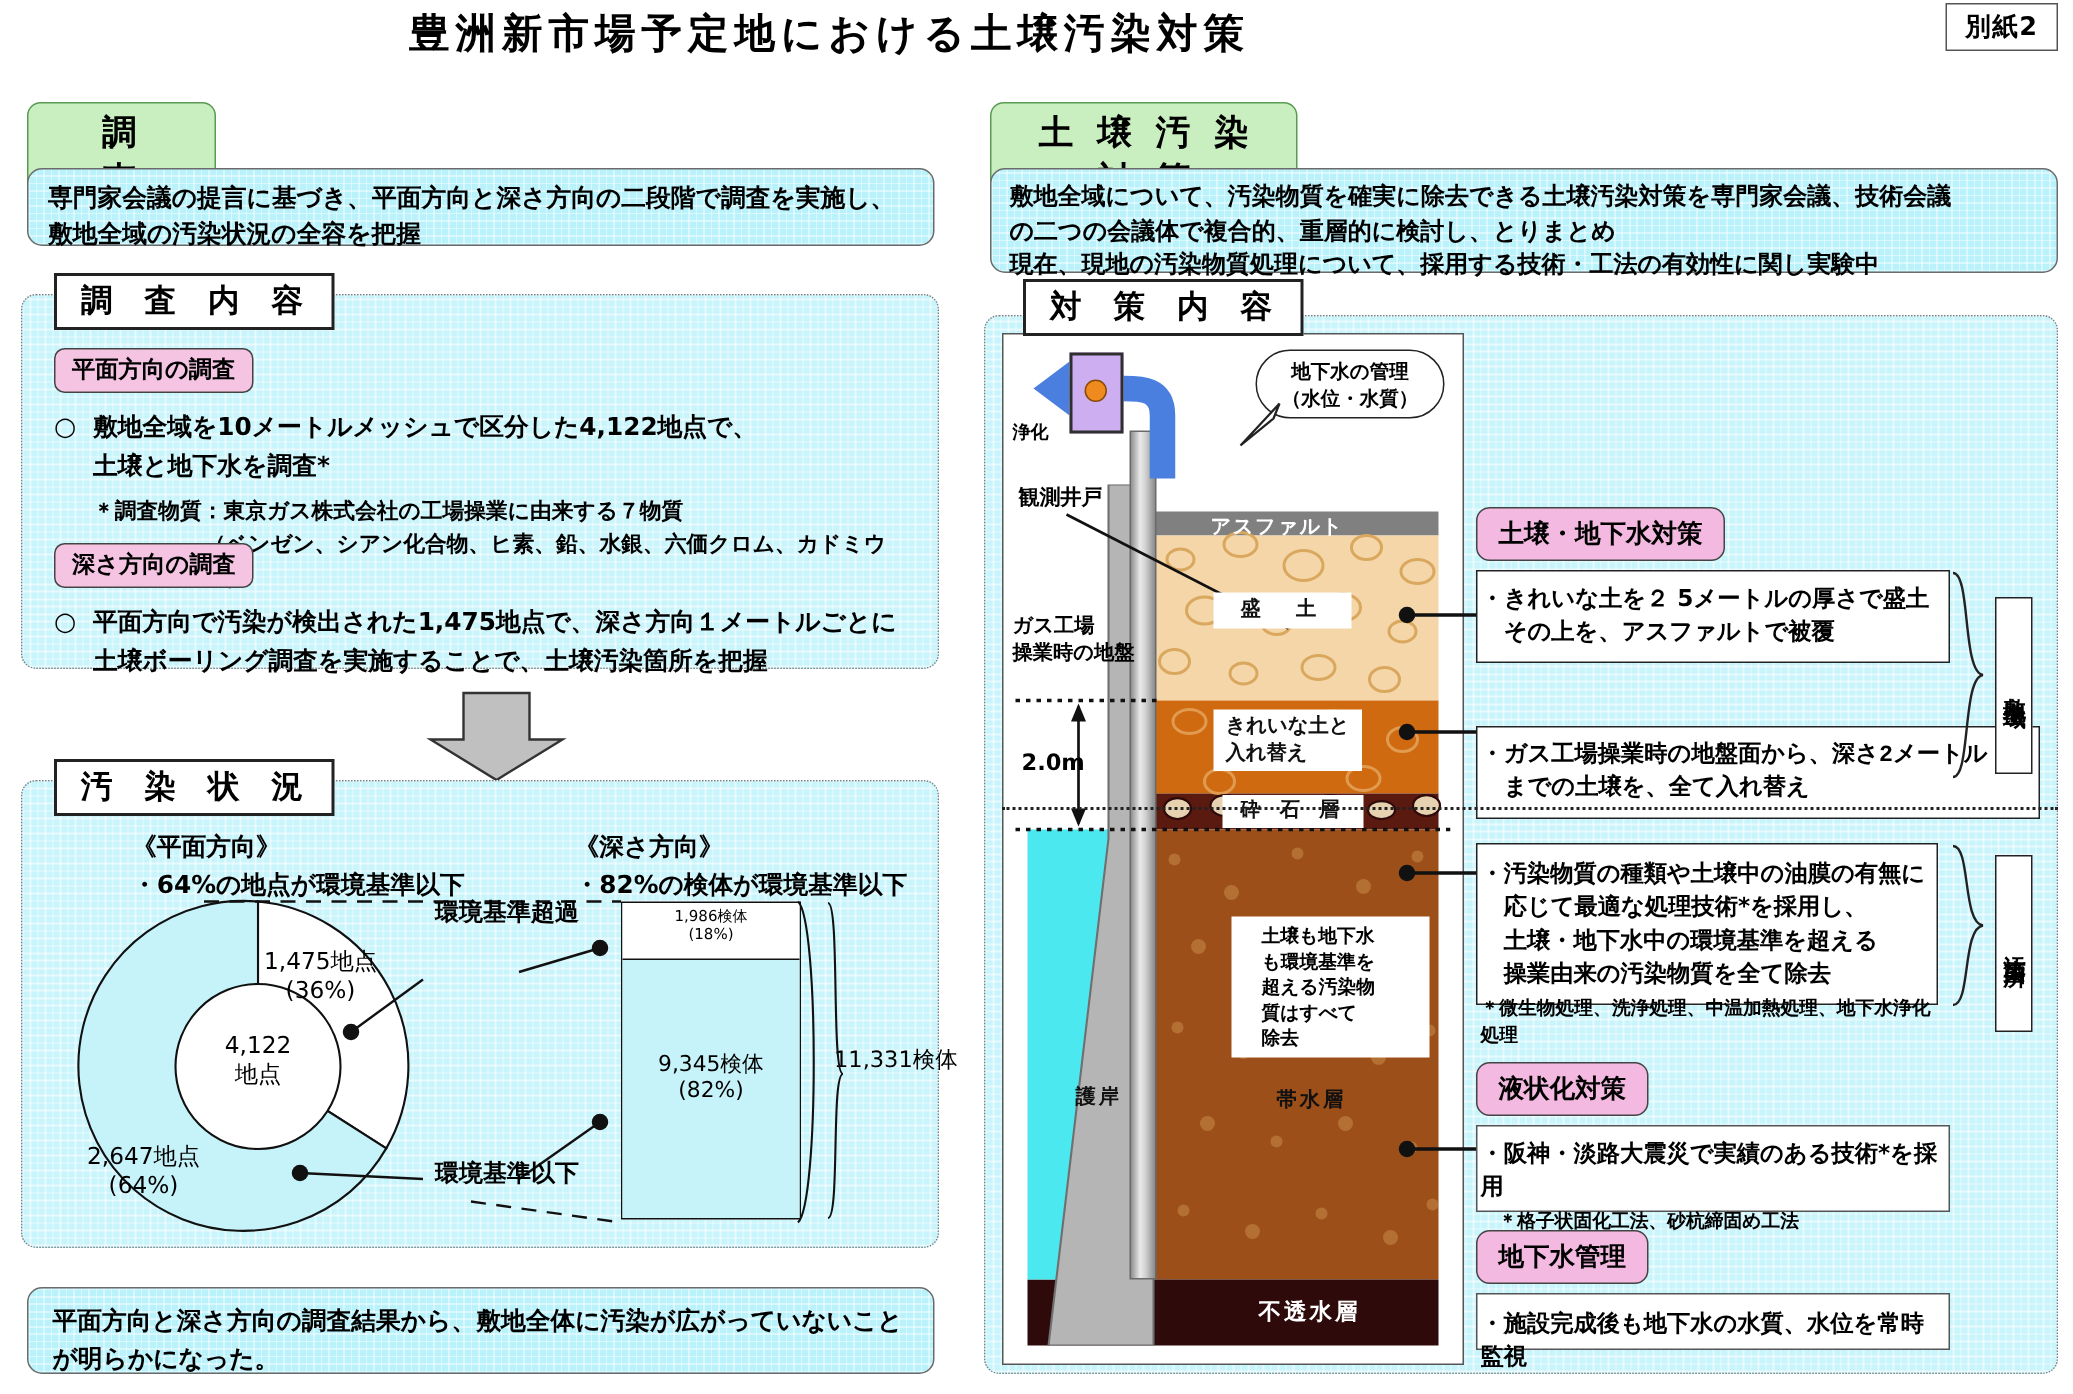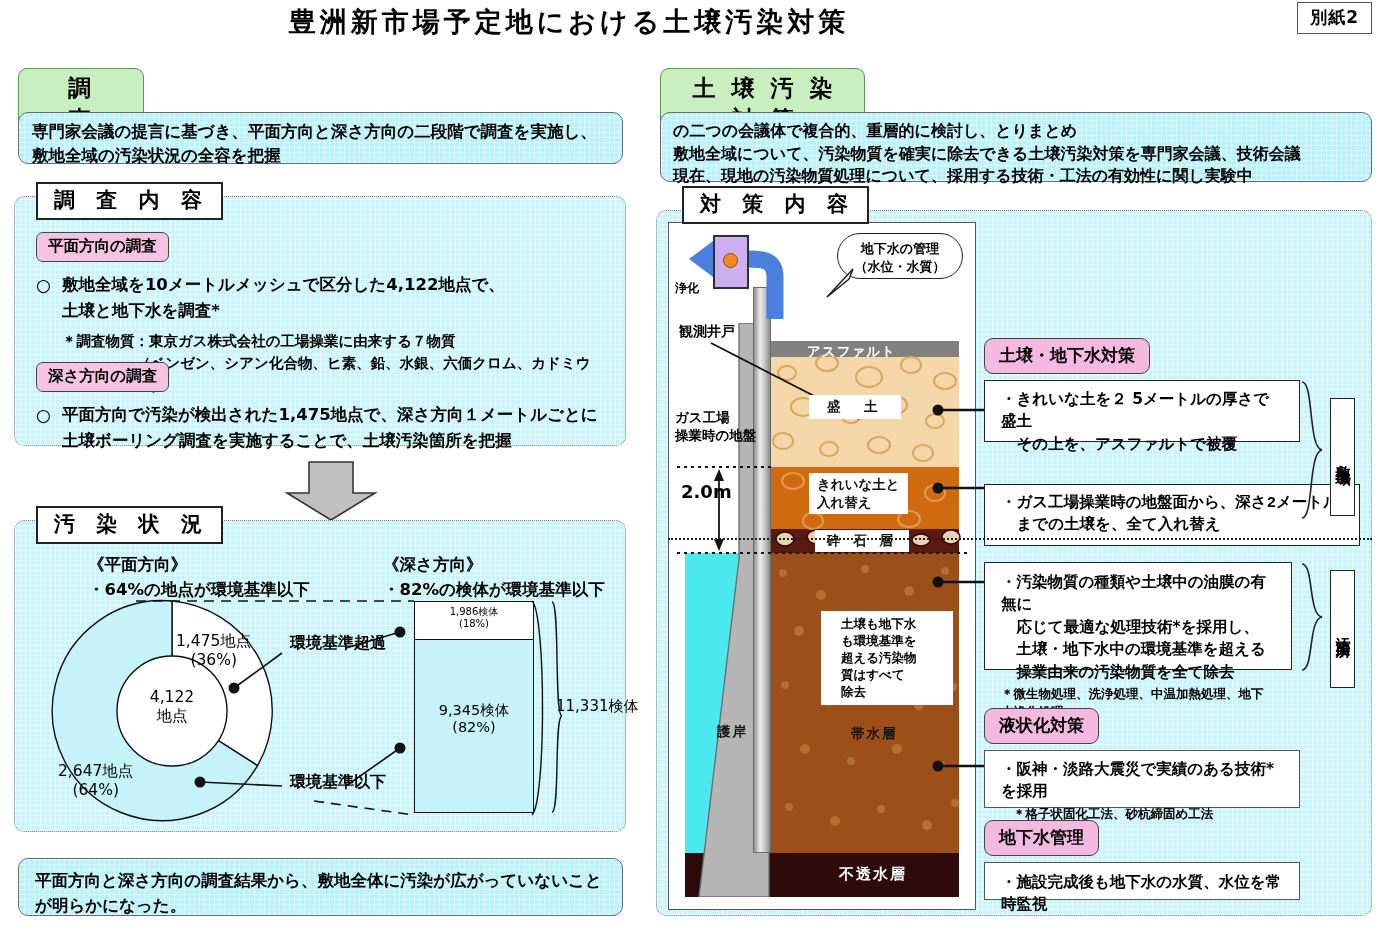--- a/index.html
+++ b/index.html
@@ -15,21 +15,20 @@
   }
   .abs { position: absolute; }
 
   
   #doc-title {
     top: 4px; left: 0; width: 1106px;
     text-align: center;
     font-size: 27px; font-weight: bold;
     letter-spacing: 4px;
     font-family: "DejaVu Sans", "Liberation Sans", sans-serif;
-    padding-left: 16px;
   }
   #sheet-tag {
     top: 2px; right: 10px;
     border: 1.5px solid #555;
     padding: 3px 12px 4px 12px;
     font-size: 17px; font-weight: bold;
     background: #fff;
     letter-spacing: 1px;
   }
 
@@ -103,21 +102,21 @@
   #flow-arrow {
     left: 283px; top: 460px; width: 96px; height: 62px;
   }
 
   
   .chart-head { font-size: 16.5px; font-weight: bold; line-height: 1.5; }
 
   .white-callout {
     background:#fff; border:1.4px solid #222;
     font-size:15.5px; font-weight:bold; line-height:1.45;
-    padding:7px 16px; box-sizing:border-box;
+    padding:7px 2px; box-sizing:border-box;
   }
 
   
   #section-frame {
     background:#fff; border:1.5px solid #555;
     box-sizing:border-box;
   }
 
   .lyr { position:absolute; left:0; right:0; }
   .lyr-label {
@@ -240,33 +239,33 @@
   <line x1="332" y1="128" x2="386" y2="112" stroke="#111" stroke-width="1.6"></line>
   <circle cx="386" cy="112" r="5.5" fill="#111"></circle>
 
   <line x1="186" y1="262" x2="268" y2="266" stroke="#111" stroke-width="1.6"></line>
   <circle cx="186" cy="262" r="5.5" fill="#111"></circle>
   <line x1="332" y1="266" x2="386" y2="228" stroke="#111" stroke-width="1.6"></line>
   <circle cx="386" cy="228" r="5.5" fill="#111"></circle>
 
   <path d="M538,82 C546,82 540,196 548,196 C540,196 546,292 538,292" fill="none" stroke="#111" stroke-width="1.4"></path>
 </svg>
-<div class="abs" style="left:290px; top:633px; font-size:16px; font-weight:bold;text-align:right;">環境基準超過</div>
+<div class="abs" style="left:290px; top:598px; font-size:16px; font-weight:bold;text-align:right;">環境基準超過</div>
 <div class="abs" style="left:290px; top:772px; font-size:16px; font-weight:bold;">環境基準以下</div>
 
 <div class="abs cyan-box solidtxt" style="left:18px; top:858px; width:605px; height:58px;">
   <div class="boxtext" style="padding:10px 16px; line-height:1.5;">平面方向と深さ方向の調査結果から、敷地全体に汚染が広がっていないことが明らかになった。</div>
 </div>
 
 <div class="abs green-head" style="left:660px; top:68px; width:205px; letter-spacing:4px;">土 壌 汚 染 対 策</div>
 
 <div class="abs cyan-box solidtxt" style="left:660px; top:112px; width:712px; height:70px;">
   <div class="boxtext" style="padding:7px 12px; line-height:1.42; font-size:16px;">
+    <div>敷地全域について、汚染物質を確実に除去できる土壌汚染対策を専門家会議、技術会議</div>
     <div>の二つの会議体で複合的、重層的に検討し、とりまとめ</div>
-    <div>敷地全域について、汚染物質を確実に除去できる土壌汚染対策を専門家会議、技術会議</div>
     <div>現在、現地の汚染物質処理について、採用する技術・工法の有効性に関し実験中</div>
   </div>
 </div>
 
 <div class="abs cyan-box" style="left:656px; top:210px; width:716px; height:706px;"></div>
 <div class="abs panel-label" style="left:682px; top:186px;">対 策 内 容</div>
 
 <div class="abs" id="section-frame" style="left:668px; top:222px; width:308px; height:688px;">
 
   <div class="lyr" style="top:118px; height:16px; left:100px; right:16px; background:#808080;"></div>
@@ -375,21 +374,21 @@
     <div>ガス工場</div>
     <div>操業時の地盤</div>
   </div>
   <svg class="abs" style="left:6px; top:240px;" width="292" height="96" viewBox="0 0 292 96">
     <line x1="2" y1="4" x2="96" y2="4" stroke="#111" stroke-width="2.2" stroke-dasharray="3,4"></line>
     <line x1="2" y1="90" x2="292" y2="90" stroke="#111" stroke-width="2.2" stroke-dasharray="3,4"></line>
     <line x1="44" y1="8" x2="44" y2="86" stroke="#111" stroke-width="1.8"></line>
     <polygon points="44,6 39,18 49,18" fill="#111"></polygon>
     <polygon points="44,88 39,76 49,76" fill="#111"></polygon>
   </svg>
-  <div class="abs" style="left:12px; top:258px; font-size:18px; font-weight:bold;">2.0m</div>
+  <div class="abs" style="left:12px; top:276px; font-size:15px; font-weight:bold;">2.0m</div>
 
   <div class="lyr-label" style="left:132px; top:118px; background:transparent; color:#fff; letter-spacing:1px;">アスファルト</div>
   <div class="lyr-label" style="left:140px; top:172px; letter-spacing:5px; padding:3px 18px;">盛　土</div>
   <div class="lyr-label" style="left:140px; top:250px; padding:3px 8px;">
     <div>きれいな土と</div>
     <div>入れ替え</div>
   </div>
   <div class="lyr-label" style="left:146px; top:307px; letter-spacing:4px; padding:2px 12px;">砕 石 層</div>
   <div class="lyr-label" style="left:176px; top:500px; background:transparent; letter-spacing:2px;">帯水層</div>
   <div class="lyr-label" style="left:164px; top:640px; background:transparent; color:#fff; font-size:15px; letter-spacing:2px;">不透水層</div>

